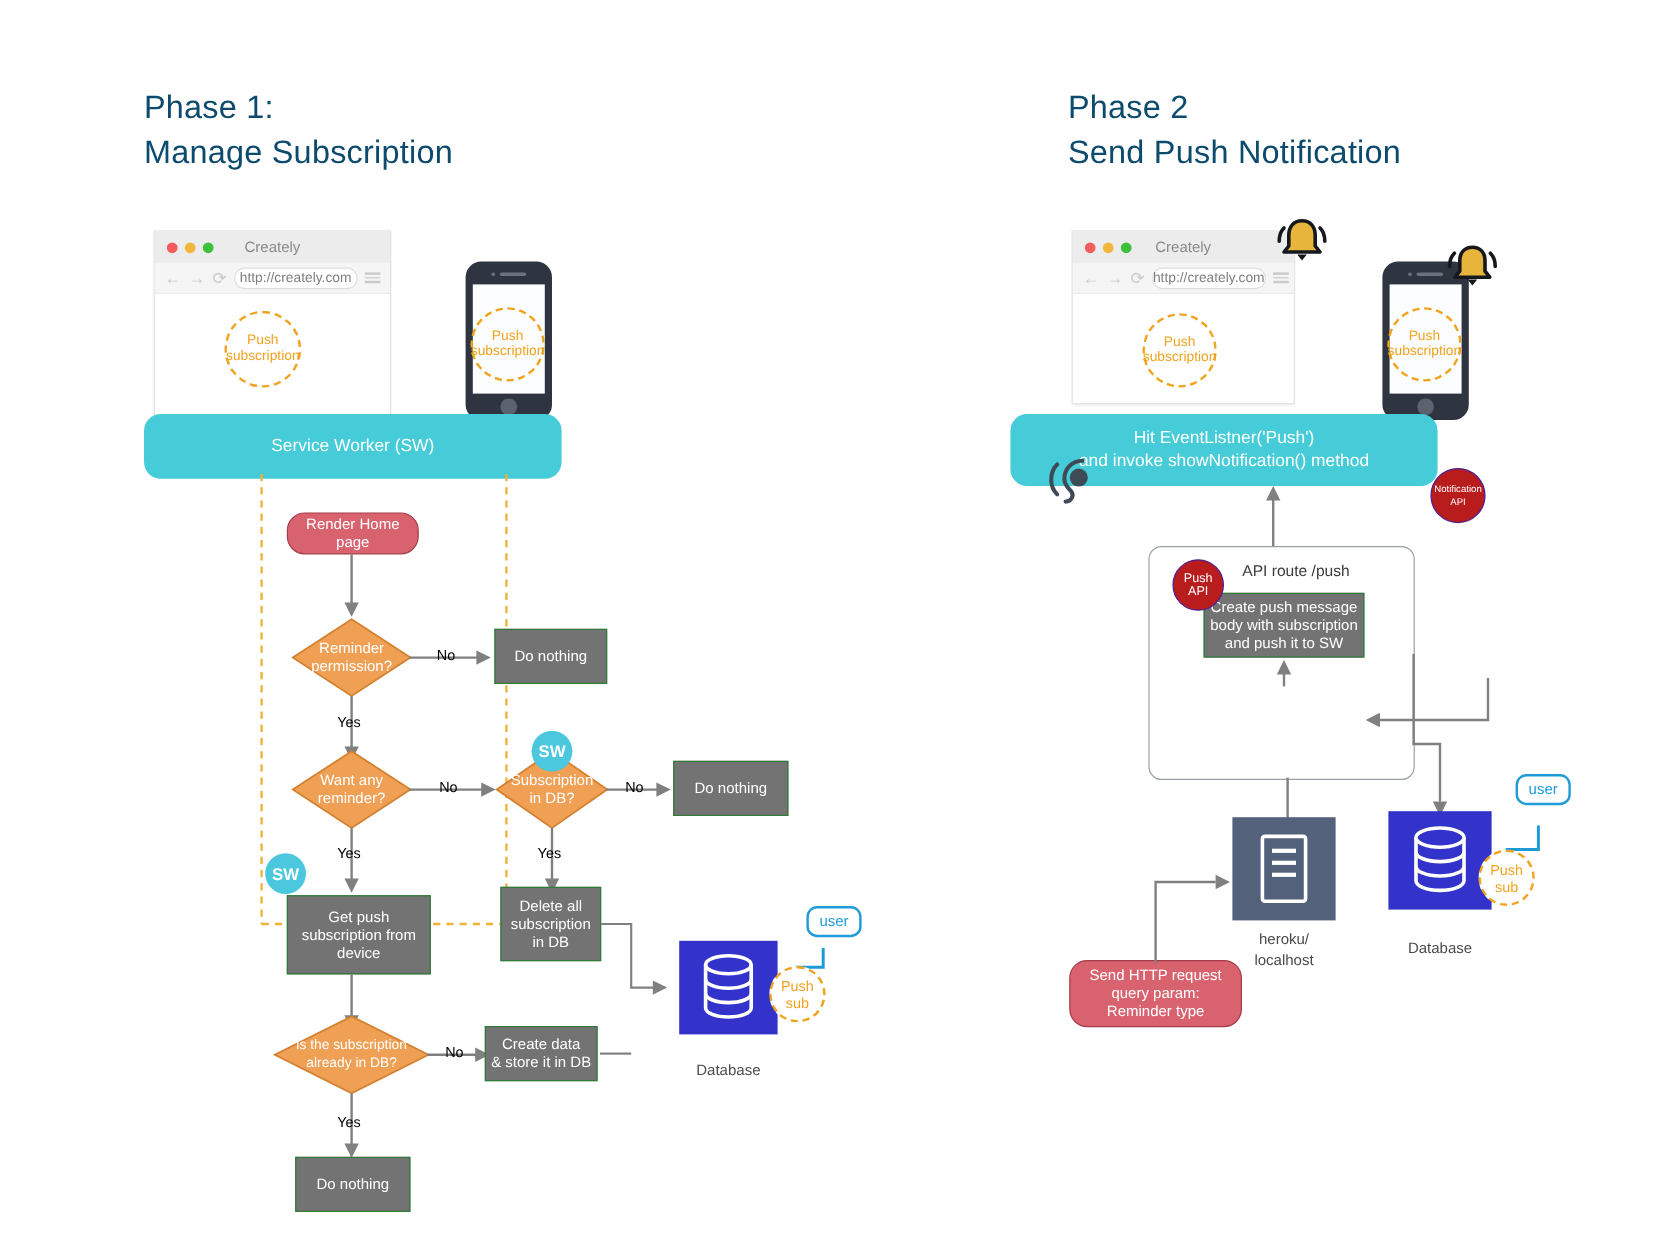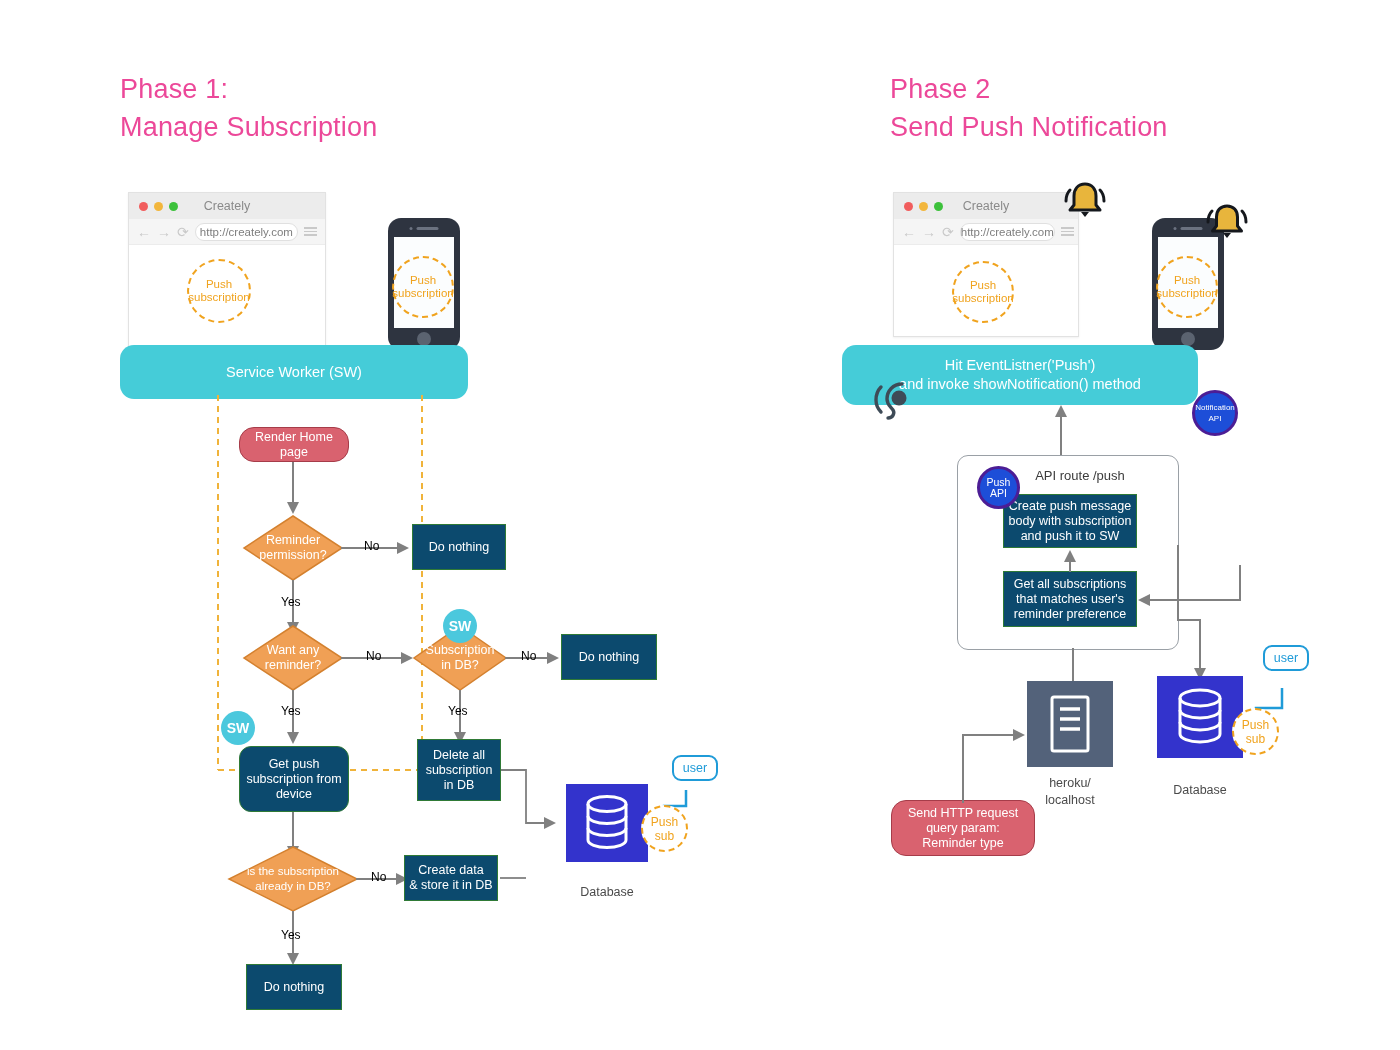--- a/index.html
+++ b/index.html
@@ -8,21 +8,21 @@
     width:1400px;height:1050px;position:relative;
     background:#ffffff;
     font-family:"Liberation Sans","DejaVu Sans",sans-serif;
     overflow:hidden;
   }
   .canvas{position:absolute;inset:0;}
   .abs{position:absolute;box-sizing:border-box;}
 
   
   .phase-title{
-    color:#ec4899;font-size:27px;line-height:38px;font-weight:400;
+    color:#0c4a6e;font-size:27px;line-height:38px;font-weight:400;
     letter-spacing:.2px;white-space:pre-line;
   }
 
   
   .browser{background:#ffffff;border:1px solid #e2e2e2;box-shadow:0 1px 2px rgba(0,0,0,.06);}
   .browser-bar{height:26px;background:#ececec;display:flex;align-items:center;position:relative;}
   .dots{display:flex;gap:6px;margin-left:10px;}
   .dot{width:9px;height:9px;border-radius:50%;}
   .dot.r{background:#f15d5d}.dot.y{background:#f2b63c}.dot.g{background:#3cc13b}
   .browser-name{
@@ -61,38 +61,38 @@
     display:flex;align-items:center;justify-content:center;text-align:center;
     color:#ffffff;font-size:14.5px;line-height:19px;font-weight:400;
   }
 
   
   .node{
     display:flex;align-items:center;justify-content:center;text-align:center;
     color:#ffffff;font-size:12.5px;line-height:15px;
   }
   .n-green{background:#48a css;}
-  .n-green{background:#0c4a6e;border:1.5px solid #2f7a36;}
+  .n-green{background:#737373;border:1.5px solid #2f7a36;}
   .n-red{background:#d9626f;border:1.5px solid #a63c49;border-radius:15px;}
 
   .diamond-svg{position:absolute;left:0;top:0;}
   .diamond-label{
     position:absolute;inset:0;display:flex;align-items:center;justify-content:center;
     text-align:center;color:#fff;font-size:12.5px;line-height:15px;pointer-events:none;
   }
 
   
   .sw-badge{
     width:34px;height:34px;border-radius:50%;background:#4bc8dd;
     display:flex;align-items:center;justify-content:center;
     color:#fff;font-size:14px;font-weight:600;
   }
   
   .api-badge{
-    border-radius:50%;background:#1d4ed8;border:3px solid #4c1d95;
+    border-radius:50%;background:#b91c1c;border:1px solid #4c1d95;
     display:flex;align-items:center;justify-content:center;text-align:center;
     color:#fff;line-height:11px;
   }
 
   
   .edge-label{color:#000000;font-size:12px;background:transparent;}
 
   
   .db-box{background:#3333cc;}
   .cap-label{color:#4a4a4a;font-size:12.5px;text-align:center;}
@@ -232,21 +232,21 @@
     <polygon points="13,54 7,42 19,42" fill="#808080"></polygon>
   </svg>
   <div class="abs edge-label" style="left:448px;top:704px;">Yes</div>
 
   <svg class="abs" style="left:280px;top:690px;width:30px;height:56px;">
     <line x1="13" y1="0" x2="13" y2="44" stroke="#808080" stroke-width="2"></line>
     <polygon points="13,54 7,42 19,42" fill="#808080"></polygon>
   </svg>
   <div class="abs edge-label" style="left:281px;top:704px;">Yes</div>
 
-  <div class="abs node n-green" style="left:239px;top:746px;width:110px;height:66px;white-space:pre-line;border-radius:12px;">Get push
+  <div class="abs node n-green" style="left:239px;top:746px;width:120px;height:66px;white-space:pre-line;">Get push
 subscription from
 device</div>
   <div class="abs sw-badge" style="left:221px;top:711px;">SW</div>
 
   <div class="abs node n-green" style="left:417px;top:739px;width:84px;height:62px;white-space:pre-line;">Delete all
 subscription
 in DB</div>
 
   <svg class="abs" style="left:280px;top:812px;width:30px;height:48px;">
     <line x1="13" y1="0" x2="13" y2="36" stroke="#808080" stroke-width="2"></line>
@@ -369,23 +369,20 @@
   <svg class="abs" style="left:1048px;top:403px;width:30px;height:56px;">
     <line x1="13" y1="54" x2="13" y2="12" stroke="#808080" stroke-width="2"></line>
     <polygon points="13,2 7,14 19,14" fill="#808080"></polygon>
   </svg>
 
   <div class="abs api-route" style="left:957px;top:455px;width:222px;height:195px;"></div>
   <div class="abs api-route-title" style="left:1000px;top:468px;width:160px;">API route /push</div>
   <div class="abs node n-green" style="left:1003px;top:494px;width:134px;height:54px;white-space:pre-line;">Create push message
 body with  subscription
 and  push it to SW</div>
-  <div class="abs node n-green" style="left:1003px;top:571px;width:134px;height:56px;white-space:pre-line;">Get all subscriptions
-that matches user's
-reminder preference</div>
   <div class="abs api-badge" style="left:977px;top:466px;width:43px;height:43px;font-size:10.5px;white-space:pre-line;">Push
 API</div>
 
   <svg class="abs" style="left:1057px;top:548px;width:28px;height:26px;">
     <line x1="13" y1="24" x2="13" y2="12" stroke="#808080" stroke-width="2"></line>
     <polygon points="13,2 7,14 19,14" fill="#808080"></polygon>
   </svg>
 
   <svg class="abs" style="left:1130px;top:565px;width:130px;height:130px;">
     <path d="M110 0 V35 H20" stroke="#808080" stroke-width="2" fill="none"></path>

